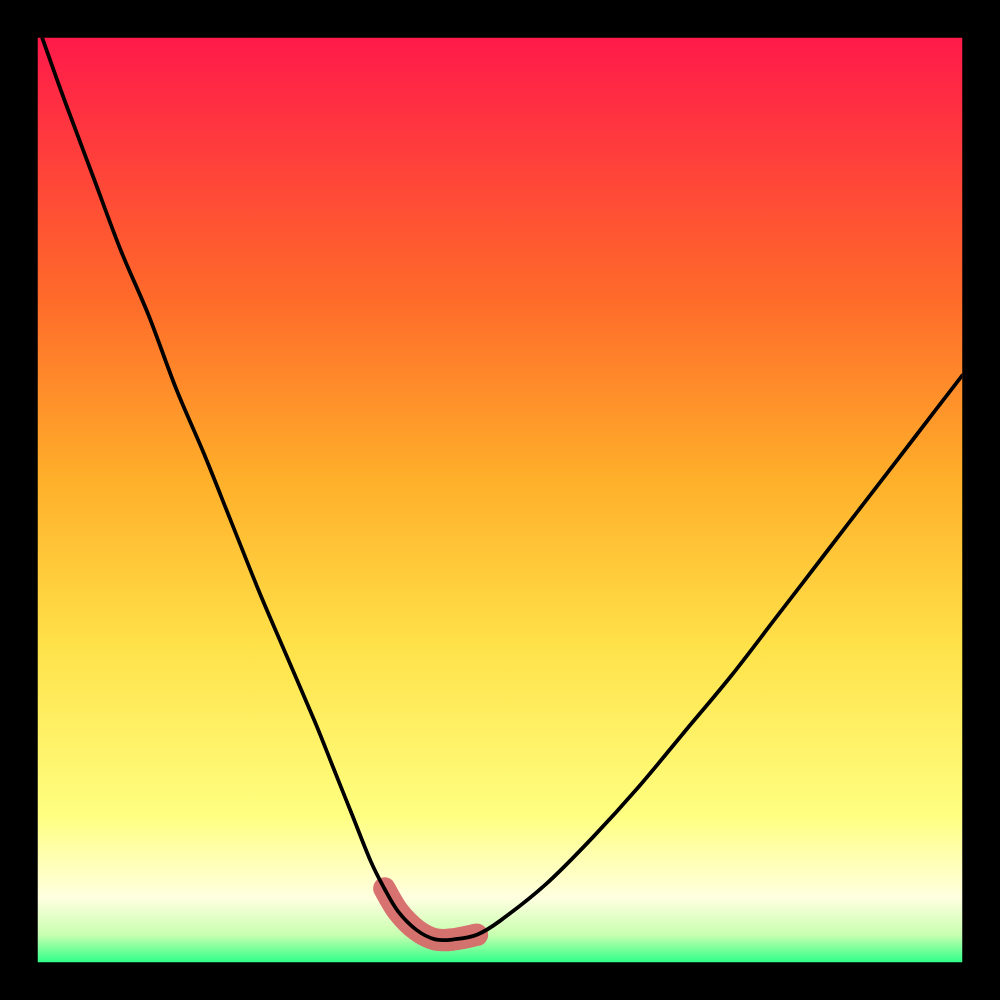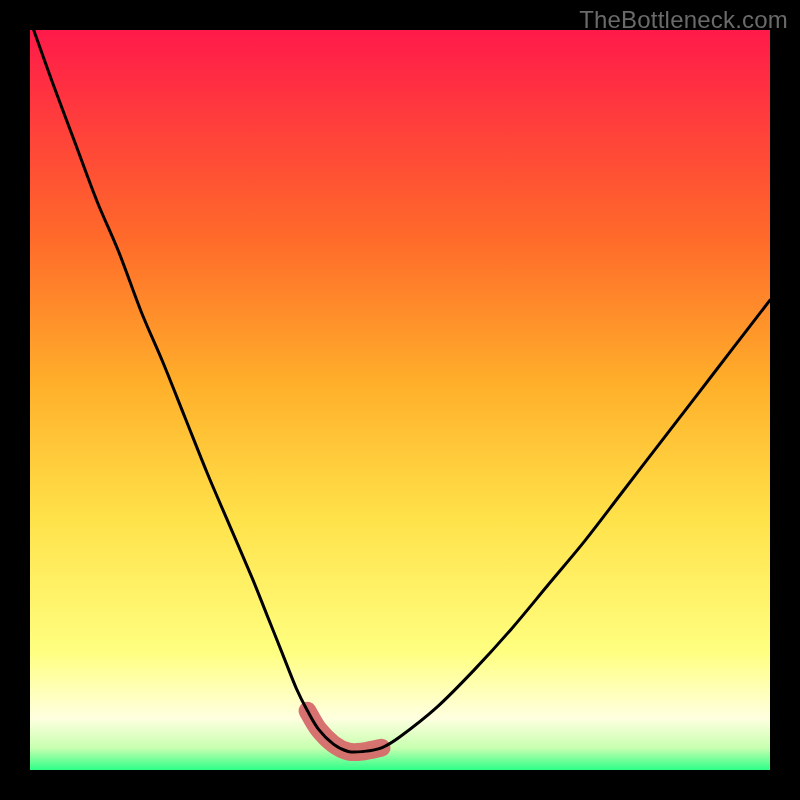--- a/index.html
+++ b/index.html
@@ -56,15 +56,14 @@
           <stop id="g6" offset="97%" stop-color="#c8ffb0"></stop>
           <stop id="g7" offset="100%" stop-color="#2eff88"></stop>
         </linearGradient>
       </defs>
       <rect x="0" y="0" width="740" height="740" fill="url(#bg-grad)"></rect>
       <path id="highlight-path" fill="none" stroke-linecap="round" stroke-linejoin="round" d="M 277.50 680.80 C 279.35 683.88, 284.28 693.75, 288.60 699.30 C 292.92 704.85, 298.47 710.40, 303.40 714.10 C 308.33 717.80, 313.27 720.27, 318.20 721.50 C 323.13 722.73, 327.45 722.12, 333.00 721.50 C 338.55 720.88, 348.42 718.42, 351.50 717.80" stroke="#d66a6a" stroke-width="18" opacity="0.95"></path>
       <path id="curve-path" fill="none" stroke-linecap="round" stroke-linejoin="round" d="M 3.70 0.00 C 6.78 8.63, 15.42 33.30, 22.20 51.80 C 28.98 70.30, 37.00 91.27, 44.40 111.00 C 51.80 130.73, 59.20 151.70, 66.60 170.20 C 74.00 188.70, 81.40 203.50, 88.80 222.00 C 96.20 240.50, 103.60 262.70, 111.00 281.20 C 118.40 299.70, 125.80 315.12, 133.20 333.00 C 140.60 350.88, 148.00 370.00, 155.40 388.50 C 162.80 407.00, 170.20 426.12, 177.60 444.00 C 185.00 461.88, 192.40 478.53, 199.80 495.80 C 207.20 513.07, 215.83 532.80, 222.00 547.60 C 228.17 562.40, 231.87 572.27, 236.80 584.60 C 241.73 596.93, 246.67 609.27, 251.60 621.60 C 256.53 633.93, 262.08 648.73, 266.40 658.60 C 270.72 668.47, 273.80 674.02, 277.50 680.80 C 281.20 687.58, 284.28 693.75, 288.60 699.30 C 292.92 704.85, 298.47 710.40, 303.40 714.10 C 308.33 717.80, 313.27 720.27, 318.20 721.50 C 323.13 722.73, 327.45 722.12, 333.00 721.50 C 338.55 720.88, 345.33 720.27, 351.50 717.80 C 357.67 715.33, 360.75 713.48, 370.00 706.70 C 379.25 699.92, 394.67 688.20, 407.00 677.10 C 419.33 666.00, 431.67 653.05, 444.00 640.10 C 456.33 627.15, 468.67 613.58, 481.00 599.40 C 493.33 585.22, 505.67 569.80, 518.00 555.00 C 530.33 540.20, 542.67 526.02, 555.00 510.60 C 567.33 495.18, 579.67 478.53, 592.00 462.50 C 604.33 446.47, 616.67 430.43, 629.00 414.40 C 641.33 398.37, 653.67 382.33, 666.00 366.30 C 678.33 350.27, 690.67 334.23, 703.00 318.20 C 715.33 302.17, 733.83 278.12, 740.00 270.10" stroke="#000000" stroke-width="3"></path>
     </svg>
   </div>
 
-  <div class="watermark">TheBottleneck.com</div>
 
 </div>
 
 </body></html>

